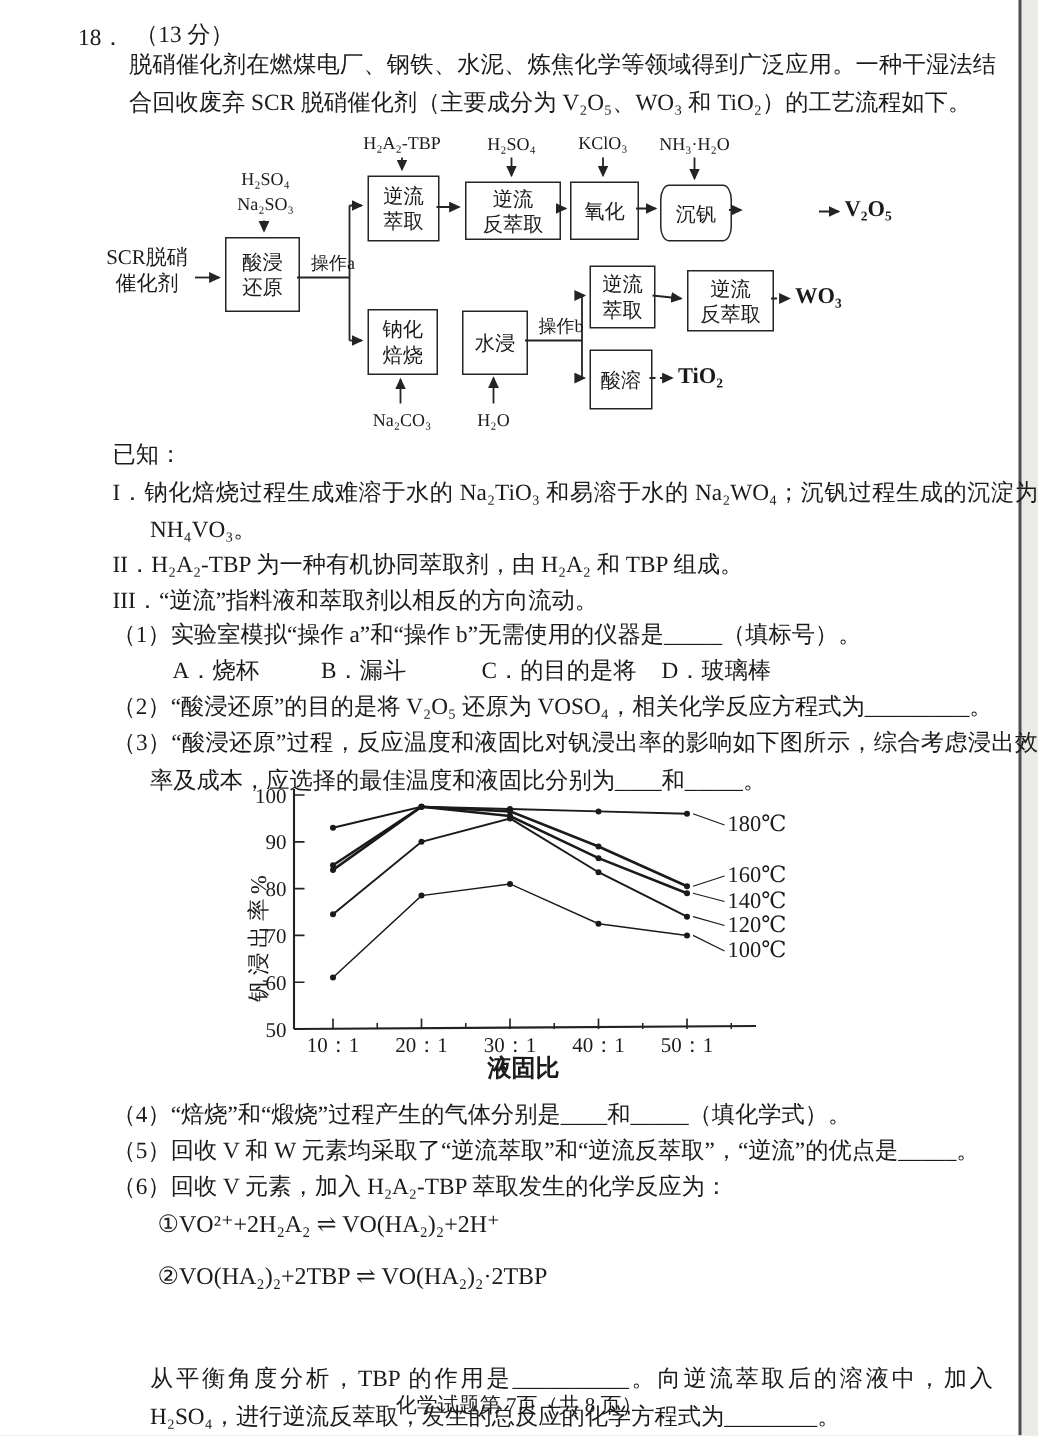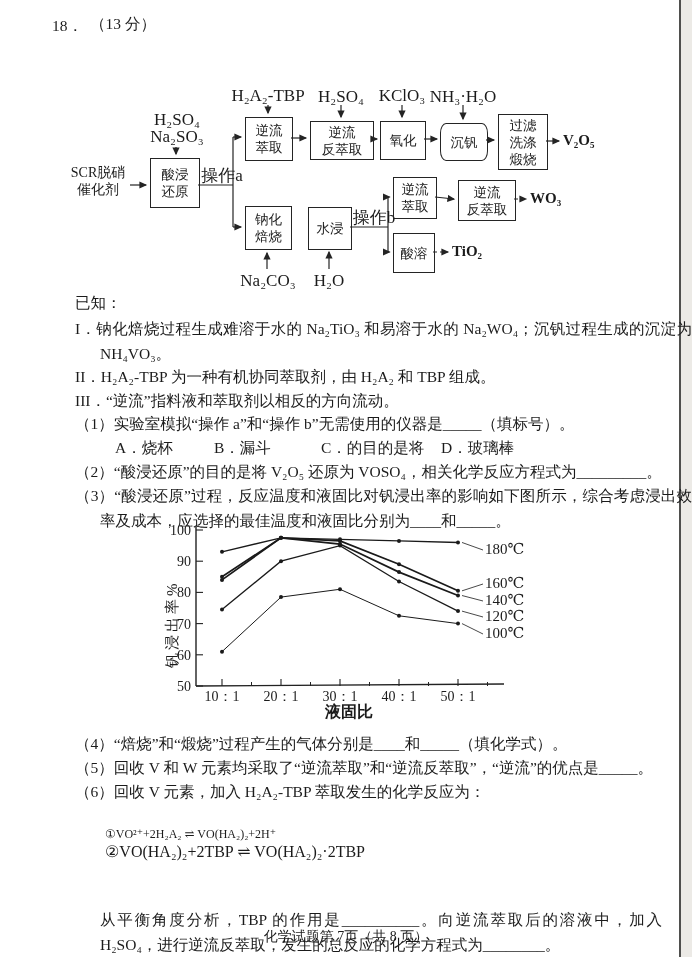--- a/index.html
+++ b/index.html
@@ -7,33 +7,34 @@
         font-family:"Liberation Serif","DejaVu Serif",serif;color:#1b1b1b;overflow:hidden;}
   .scan-strip{position:absolute;top:0;right:0;width:11px;height:100%;background:#eceae6;border-left:2px solid #4f4f4d;}
   .t{position:absolute;font-size:15.5px;line-height:25px;}
   .just{text-align:justify;}
   .hang{padding-left:25px;text-indent:-25px;}
   .serifbold{font-weight:bold;}
   
   .diagram{position:absolute;left:60px;top:85px;width:625px;height:205px;}
   .dbox{position:absolute;border:1.3px solid #242424;display:flex;align-items:center;justify-content:center;
         text-align:center;font-size:13.5px;line-height:17px;white-space:pre-line;}
-  .dlab{position:absolute;font-size:17px;line-height:17px;white-space:pre-line;text-align:center;}
+  .dlab{position:absolute;font-size:12px;line-height:17px;white-space:pre-line;text-align:center;}
   .dsvg{position:absolute;left:0;top:0;}
   .chart{position:absolute;left:150px;top:520px;width:400px;height:205px;}
   .footer{position:absolute;left:0;width:692px;text-align:center;font-size:14px;}
 </style>
 </head>
 <body>
 
 <div class="page">
   <div class="scan-strip"></div>
 
   <div class="t" style="left:52px;top:13px;">18．</div>
   <div class="t" style="left:90px;top:11px;">（13 分）</div>
+  <div class="t just" style="left:86px;top:31px;width:578px;">脱硝催化剂在燃煤电厂、钢铁、水泥、炼焦化学等领域得到广泛应用。一种干湿法结合回收废弃 SCR 脱硝催化剂（主要成分为 V₂O₅、WO₃ 和 TiO₂）的工艺流程如下。</div>
 
   <div class="diagram">
     <svg class="dsvg" width="625" height="205" viewBox="0 0 625 205">
       <defs>
         <marker id="arr" markerWidth="8" markerHeight="8" refX="5.5" refY="3" orient="auto">
           <path d="M0,0 L6.5,3 L0,6 z" fill="#242424"></path>
         </marker>
       </defs>
 
       <line x1="208" y1="20" x2="208" y2="28" stroke="#242424" stroke-width="1.2" marker-end="url(#arr)"></line>
@@ -81,23 +82,20 @@
 
     <div class="dbox" style="left:90px;top:73px;width:48px;height:48px;">酸浸
 还原</div>
     <div class="dlab" style="left:139px;top:82px;width:46px;">操作a</div>
     <div class="dbox" style="left:185px;top:32px;width:46px;height:42px;">逆流
 萃取</div>
     <div class="dbox" style="left:250px;top:36px;width:62px;height:37px;">逆流
 反萃取</div>
     <div class="dbox" style="left:320px;top:36px;width:44px;height:37px;">氧化</div>
     <div class="dbox" style="left:380px;top:38px;width:46px;height:36px;border-radius:6px 6px 6px 6px / 10px 10px 10px 10px;">沉钒</div>
-    <div class="dbox" style="left:438px;top:29px;width:48px;height:54px;">过滤
-洗涤
-煅烧</div>
     <div class="dlab serifbold" style="left:503px;top:47px;width:50px;font-size:15px;text-align:left;">V₂O₅</div>
 
     <div class="dbox" style="left:185px;top:121px;width:45px;height:42px;">钠化
 焙烧</div>
     <div class="dbox" style="left:248px;top:122px;width:42px;height:41px;">水浸</div>
     <div class="dlab" style="left:291px;top:124px;width:46px;">操作b</div>
     <div class="dbox" style="left:333px;top:92px;width:42px;height:40px;">逆流
 萃取</div>
     <div class="dbox" style="left:398px;top:95px;width:56px;height:39px;">逆流
 反萃取</div>
@@ -192,18 +190,18 @@
       <circle cx="308" cy="103.60000000000001" r="2" fill="#1a1a1a"></circle>
       <line x1="312" y1="103.60000000000001" x2="333" y2="114" stroke="#1a1a1a" stroke-width="0.8"></line>
       <text x="335" y="118" font-size="15" fill="#1b1b1b">100℃</text>
       <text x="199" y="197" text-anchor="middle" font-size="16" font-weight="bold" fill="#1b1b1b">液固比</text>
       <text transform="translate(27,148) rotate(-90)" font-size="15" letter-spacing="3" fill="#1b1b1b">钒浸出率%</text>
     </svg>
 
   <div class="t" style="left:75px;top:731px;width:600px;">（4）“焙烧”和“煅烧”过程产生的气体分别是____和_____（填化学式）。</div>
   <div class="t" style="left:75px;top:755px;width:605px;">（5）回收 V 和 W 元素均采取了“逆流萃取”和“逆流反萃取”，“逆流”的优点是_____。</div>
   <div class="t" style="left:75px;top:779px;width:600px;">（6）回收 V 元素，加入 H₂A₂-TBP 萃取发生的化学反应为：</div>
-  <div class="t" style="left:105px;top:822px;font-size:12px;">①VO²⁺+2H₂A₂ ⇌ VO(HA₂)₂+2H⁺</div>
+  <div class="t" style="left:105px;top:804px;font-size:16px;">①VO²⁺+2H₂A₂ ⇌ VO(HA₂)₂+2H⁺</div>
   <div class="t" style="left:105px;top:839px;font-size:16px;">②VO(HA₂)₂+2TBP ⇌ VO(HA₂)₂·2TBP</div>
   <div class="t just" style="left:100px;top:866px;width:562px;margin-top:41px;">从平衡角度分析，TBP 的作用是__________。向逆流萃取后的溶液中，加入 H₂SO₄，进行逆流反萃取，发生的总反应的化学方程式为________。</div>
 
   <div class="footer" style="top:928px;">化学试题第 7页（共 8 页）</div>
 </div>
 
 </body></html>

